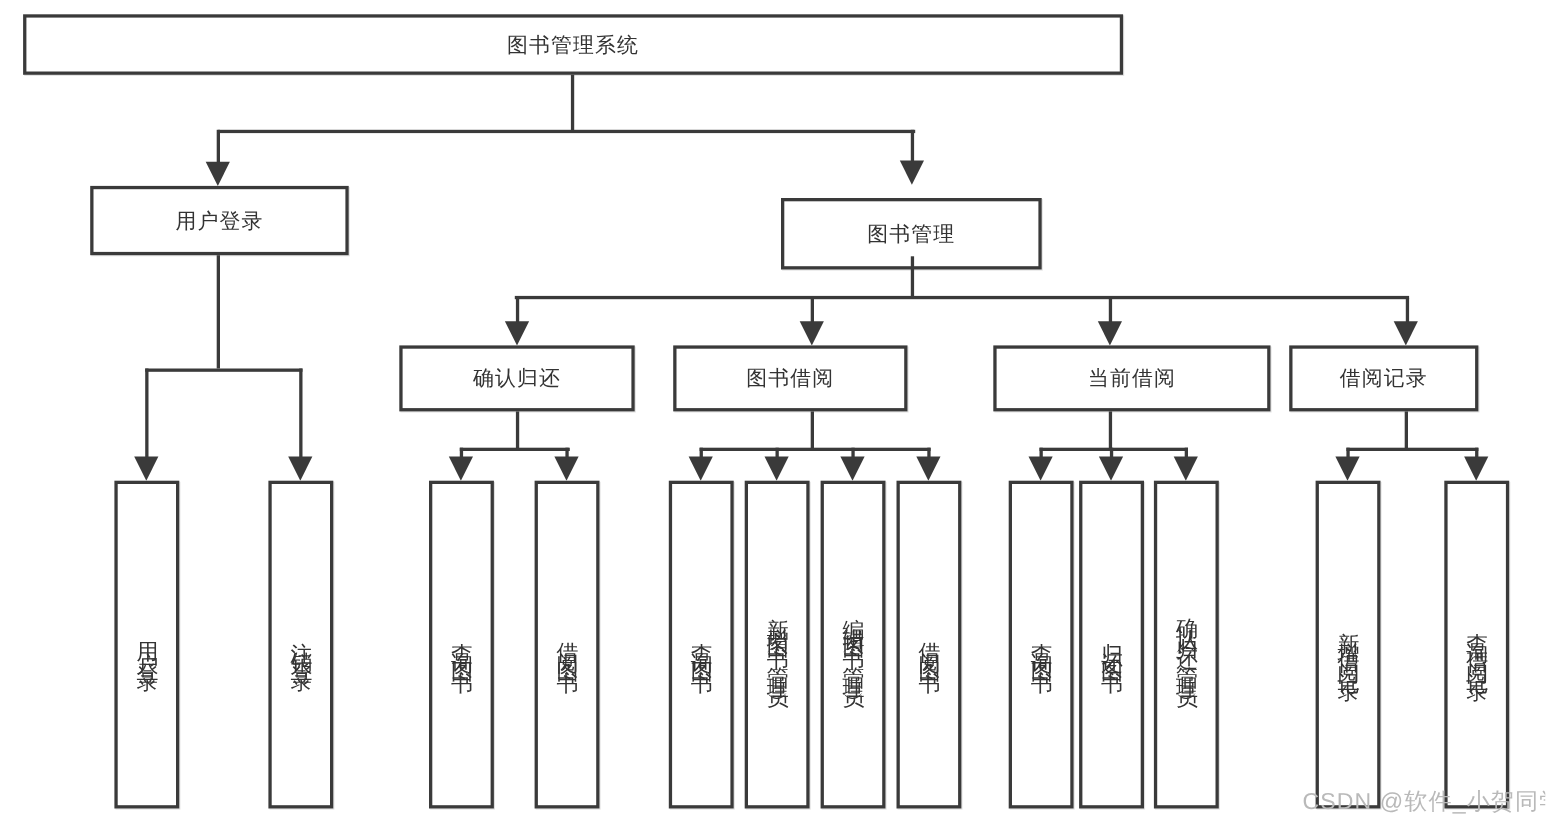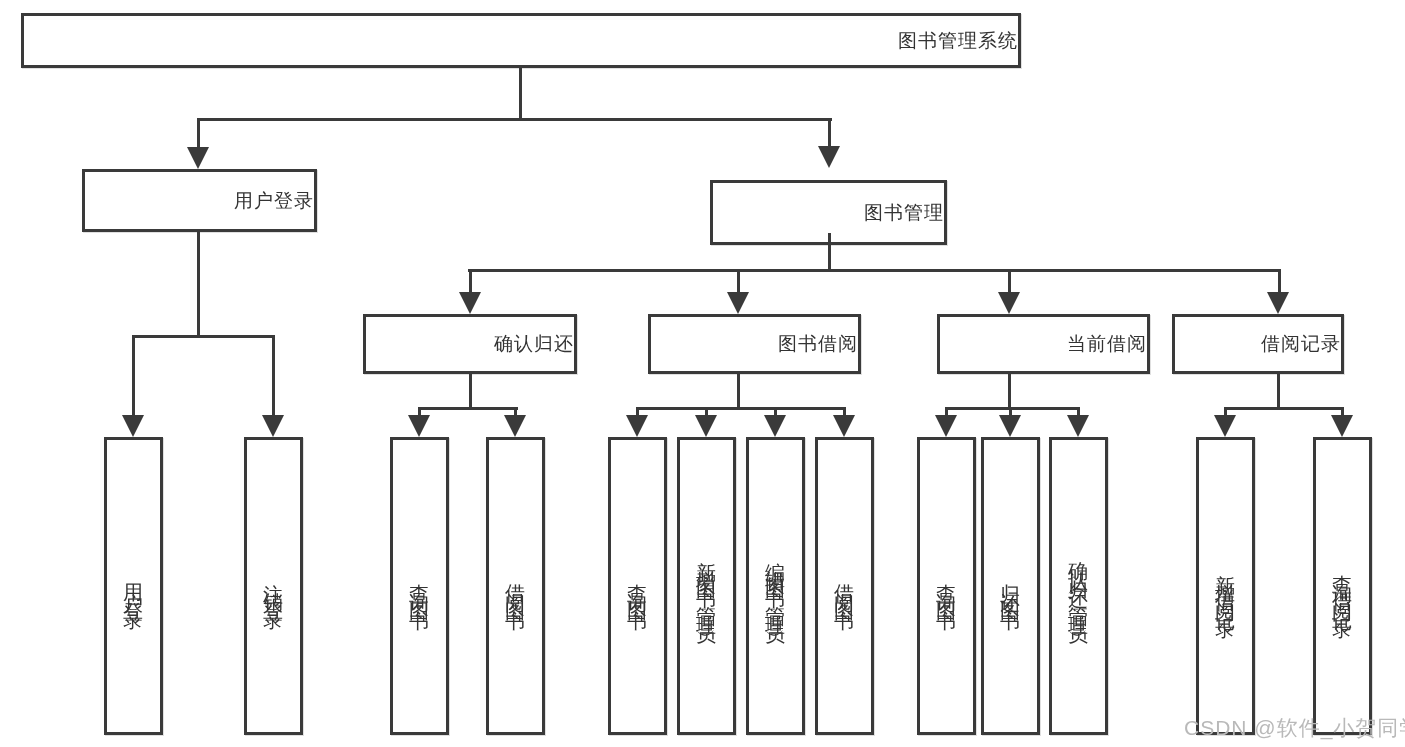--- a/index.html
+++ b/index.html
@@ -16,21 +16,21 @@
     --line: #3a3a3a;
     --text: #333333;
     --wm: #b9b9b9;
   }
   .box {
     position: absolute;
     border: 3px solid var(--line);
     background: #ffffff;
     display: flex;
     align-items: center;
-    justify-content: flex-end;
+    justify-content: center;
     color: var(--text);
     font-size: 19px;
     letter-spacing: 1px;
     box-shadow: 1px 1px 0 rgba(0,0,0,0.12);
   }
   .leaf {
     position: absolute;
     top: 437px;
     width: 59px;
     height: 298px;
@@ -112,24 +112,24 @@
     <div class="arw" style="left:727px; top:292px;"></div>
     <div class="ln" style="left:1008px; top:271px; width:3px; height:24px;"></div>
     <div class="arw" style="left:998px; top:292px;"></div>
     <div class="ln" style="left:1278px; top:271px; width:3px; height:24px;"></div>
     <div class="arw" style="left:1267px; top:292px;"></div>
   </div>
 
   <div class="box" style="left:363px; top:314px; width:214px; height:60px;">
     <span>确认归还</span>
   </div>
-  <div class="box" style="left:648px; top:314px; width:213px; height:60px;">
+  <div class="box" style="left:612px; top:314px; width:213px; height:60px;">
     <span>图书借阅</span>
   </div>
-  <div class="box" style="left:903px; top:314px; width:213px; height:60px;margin-left:34px;">
+  <div class="box" style="left:903px; top:314px; width:252px; height:60px;">
     <span>当前借阅</span>
   </div>
   <div class="box" style="left:1172px; top:314px; width:172px; height:60px;">
     <span>借阅记录</span>
   </div>
 
   <div>
     <div class="ln" style="left:469px; top:374px; width:3px; height:36px;"></div>
     <div class="ln" style="left:418px; top:407px; width:100px; height:3px;"></div>
     <div class="ln" style="left:418px; top:407px; width:3px; height:14px;"></div>

